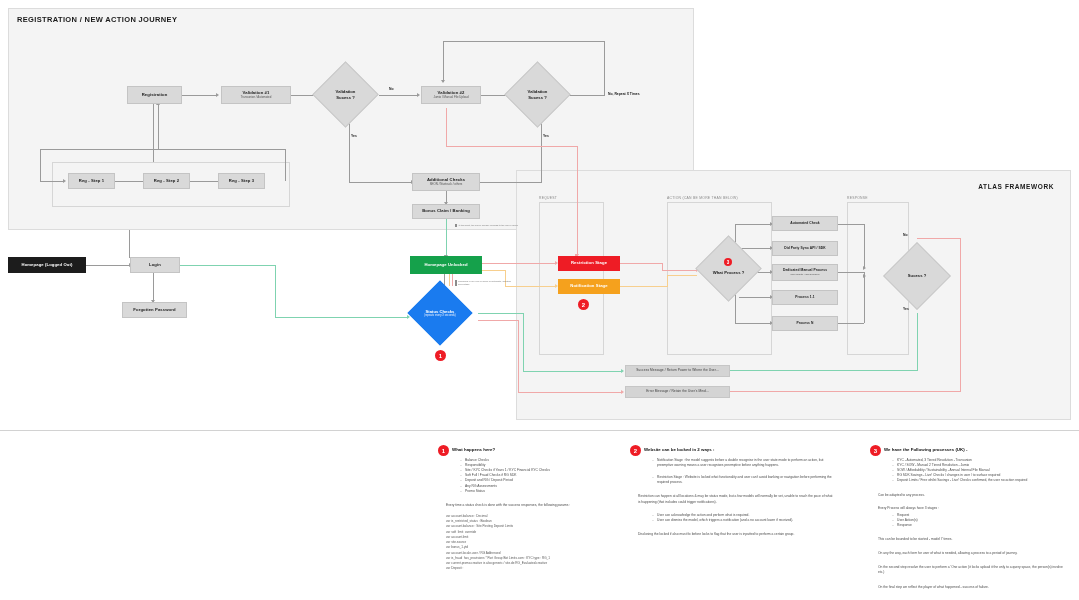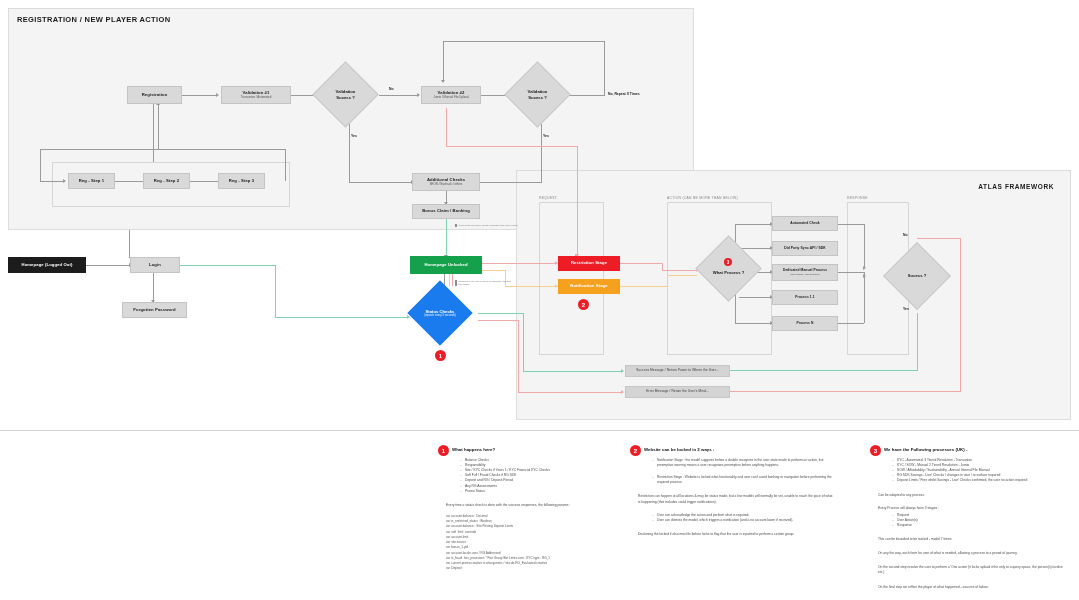--- a/index.html
+++ b/index.html
@@ -134,21 +134,21 @@
   .note p { font-size: 3.3px; color: #4a4a4a; line-height: 1.55; margin: 6px 0 0 8px; }
   .note p.mono { font-size: 3.1px; line-height: 1.7; color: #5a5a5a; }
   .blurline { color: #6f6f6f; }
 </style>
 </head>
 <body>
 
 <div id="stage">
 
   <div class="panel-reg"></div>
-  <div class="panel-title">REGISTRATION / NEW PLAYER ACTION</div>
+  <div class="panel-title">REGISTRATION / NEW ACTION JOURNEY</div>
 
   <div class="sub-frame" style="left:52px;top:162px;width:238px;height:45px;"></div>
 
   <div class="panel-atlas">
     <div class="atlas-title">ATLAS FRAMEWORK</div>
     <div class="col-label" style="left:22px;top:25px;">REQUEST</div>
     <div class="col-label" style="left:150px;top:25px;">ACTION (CAN BE MORE THAN BELOW)</div>
     <div class="col-label" style="left:330px;top:25px;">RESPONSE</div>
     <div class="sub-frame" style="left:22px;top:31px;width:65px;height:153px;"></div>
     <div class="sub-frame" style="left:150px;top:31px;width:105px;height:153px;"></div>

